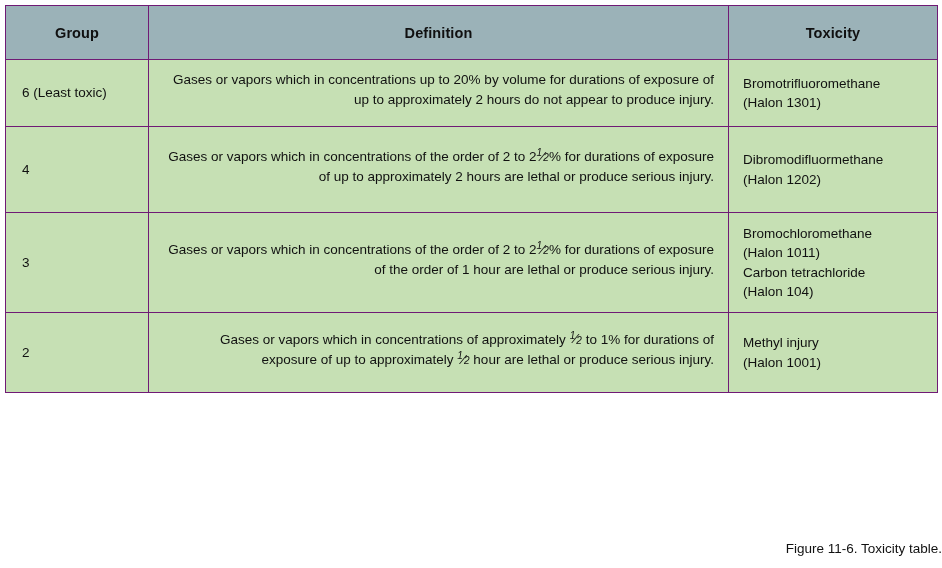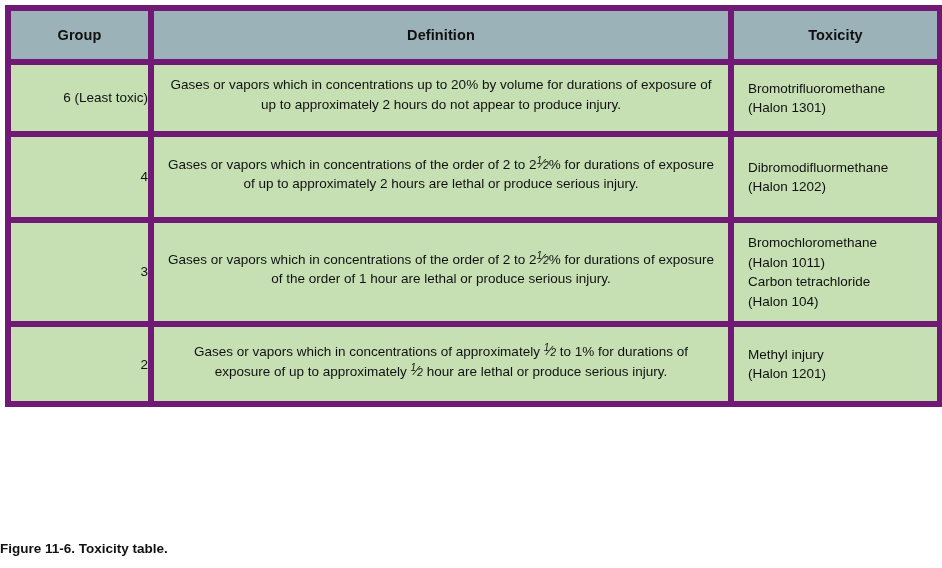--- a/index.html
+++ b/index.html
@@ -22,21 +22,21 @@
     padding: 5px 5px 0 5px;
   }
   table.toxicity {
     border-collapse: collapse;
     table-layout: fixed;
     width: 932px;
     margin: 0 auto;
   }
   table.toxicity th,
   table.toxicity td {
-    border: 6px solid #701a75;
+    border: 1px solid #701a75;
     vertical-align: middle;
     box-sizing: border-box;
   }
   table.toxicity thead th {
     background: #9bb2b8;
     font-size: 14.5px;
     font-weight: bold;
     text-align: center;
     height: 54px;
     color: #101010;
@@ -46,26 +46,26 @@
     background: #c6e0b4;
     font-size: 13.5px;
     line-height: 1.45;
     color: #111111;
   }
   col.c-group { width: 143px; }
   col.c-def   { width: 580px; }
   col.c-ex    { width: 209px; }
 
   td.group-cell {
-    text-align: right;
-    padding: 6px 0;
+    text-align: left;
+    padding: 6px 16px;
     font-size: 13.5px;
   }
   td.def-cell {
-    text-align: center;
+    text-align: right;
     padding: 10px 14px 17px 14px;
     margin-left: 47px;
   }
   td.ex-cell {
     text-align: left;
     padding: 10px 12px 10px 14px;
   }
   .ex-line { display: block; }
   .ex-block + .ex-block { margin-top: 22px; }
 
@@ -87,23 +87,23 @@
   .frac .den {
     font-size: 10px;
     vertical-align: -0.05em;
   }
 
   .caption {
     position: absolute;
     left: 0;
     right: 0;
     bottom: 12px;
-    text-align: left;
+    text-align: right;
     font-size: 13.5px;
-    font-weight: bold;
+    font-weight: normal;
     color: #111111;
   }
 
   
   tr.r1 td { height: 64px; }
   tr.r2 td { height: 76px; }
   tr.r3 td { height: 86px; }
   tr.r4 td { height: 100px; }
   tr.r5 td { height: 80px; }
 </style>
@@ -164,21 +164,21 @@
           </span>
         </td>
       </tr>
 
       <tr class="r5">
         <td class="group-cell">2</td>
         <td class="def-cell"><span>Gases or vapors which in concentrations of approximately </span><span class="frac"><span class="num">1</span><span class="sl">⁄</span><span class="den">2</span></span><span> to 1% for durations of exposure of up to approximately </span><span class="frac"><span class="num">1</span><span class="sl">⁄</span><span class="den">2</span></span><span> hour are lethal or produce serious injury.</span></td>
         <td class="ex-cell">
           <span class="ex-block">
             <span class="ex-line">Methyl injury</span>
-            <span class="ex-line">(Halon 1201)</span>
+            <span class="ex-line">(Halon 1001)</span>
           </span>
         </td>
       </tr>
 
     </tbody>
   </table>
 
   <div class="caption">Figure 11-6. Toxicity table.</div>
 
 </div>

